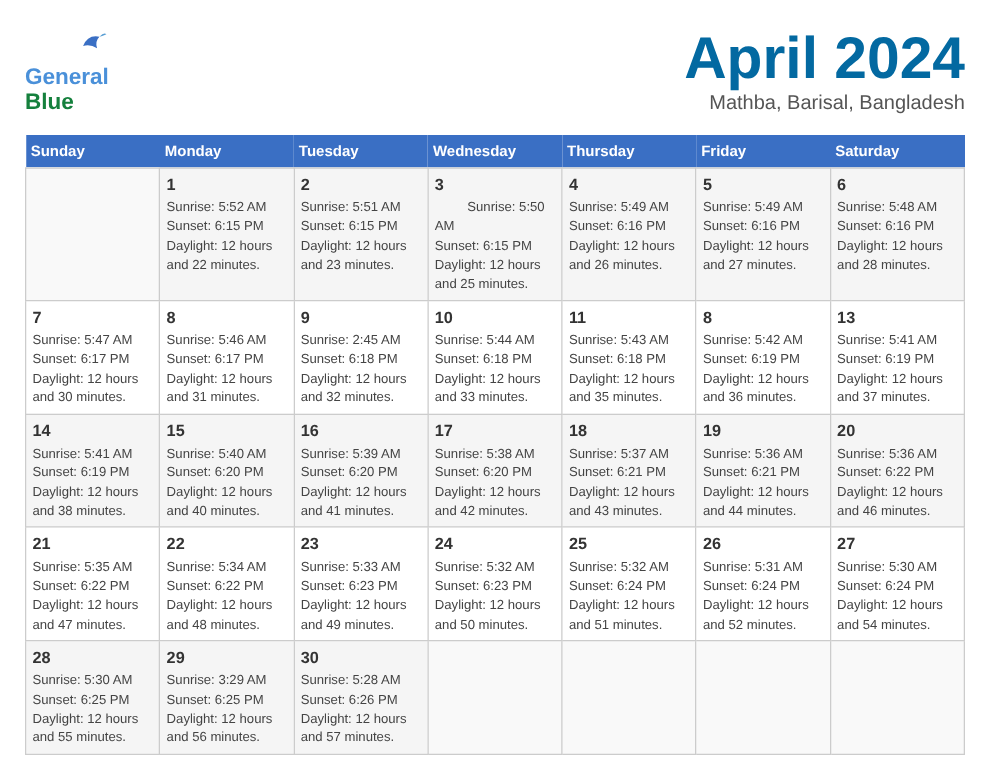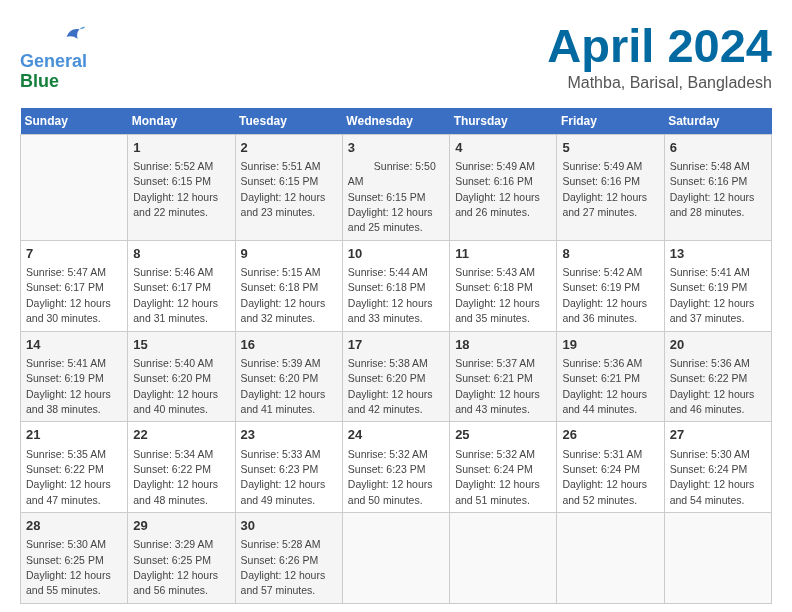--- a/index.html
+++ b/index.html
@@ -154,21 +154,21 @@
       </tr>
       <tr>
         <td><span class="day-number">7</span><span class="day-info" style="white-space: pre-wrap;">Sunrise: 5:47 AM
 Sunset: 6:17 PM
 Daylight: 12 hours
 and 30 minutes.</span></td>
         <td><span class="day-number">8</span><span class="day-info" style="white-space: pre-wrap;">Sunrise: 5:46 AM
 Sunset: 6:17 PM
 Daylight: 12 hours
 and 31 minutes.</span></td>
-        <td><span class="day-number">9</span><span class="day-info" style="white-space: pre-wrap;">Sunrise: 5:15 AM
+        <td><span class="day-number">9</span><span class="day-info" style="white-space: pre-wrap;">Sunrise: 2:45 AM
 Sunset: 6:18 PM
 Daylight: 12 hours
 and 32 minutes.</span></td>
         <td><span class="day-number">10</span><span class="day-info" style="white-space: pre-wrap;">Sunrise: 5:44 AM
 Sunset: 6:18 PM
 Daylight: 12 hours
 and 33 minutes.</span></td>
         <td><span class="day-number">11</span><span class="day-info" style="white-space: pre-wrap;">Sunrise: 5:43 AM
 Sunset: 6:18 PM
 Daylight: 12 hours

